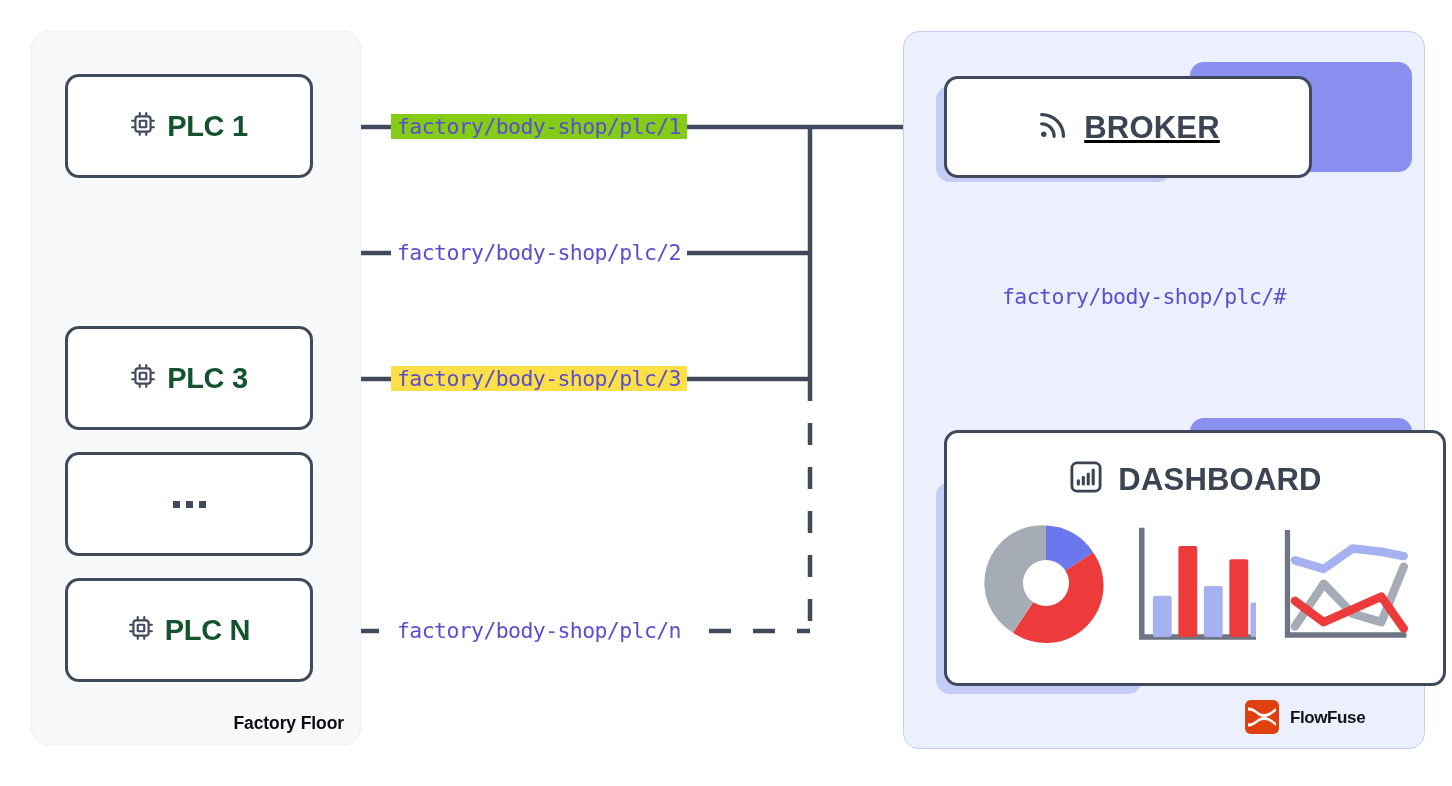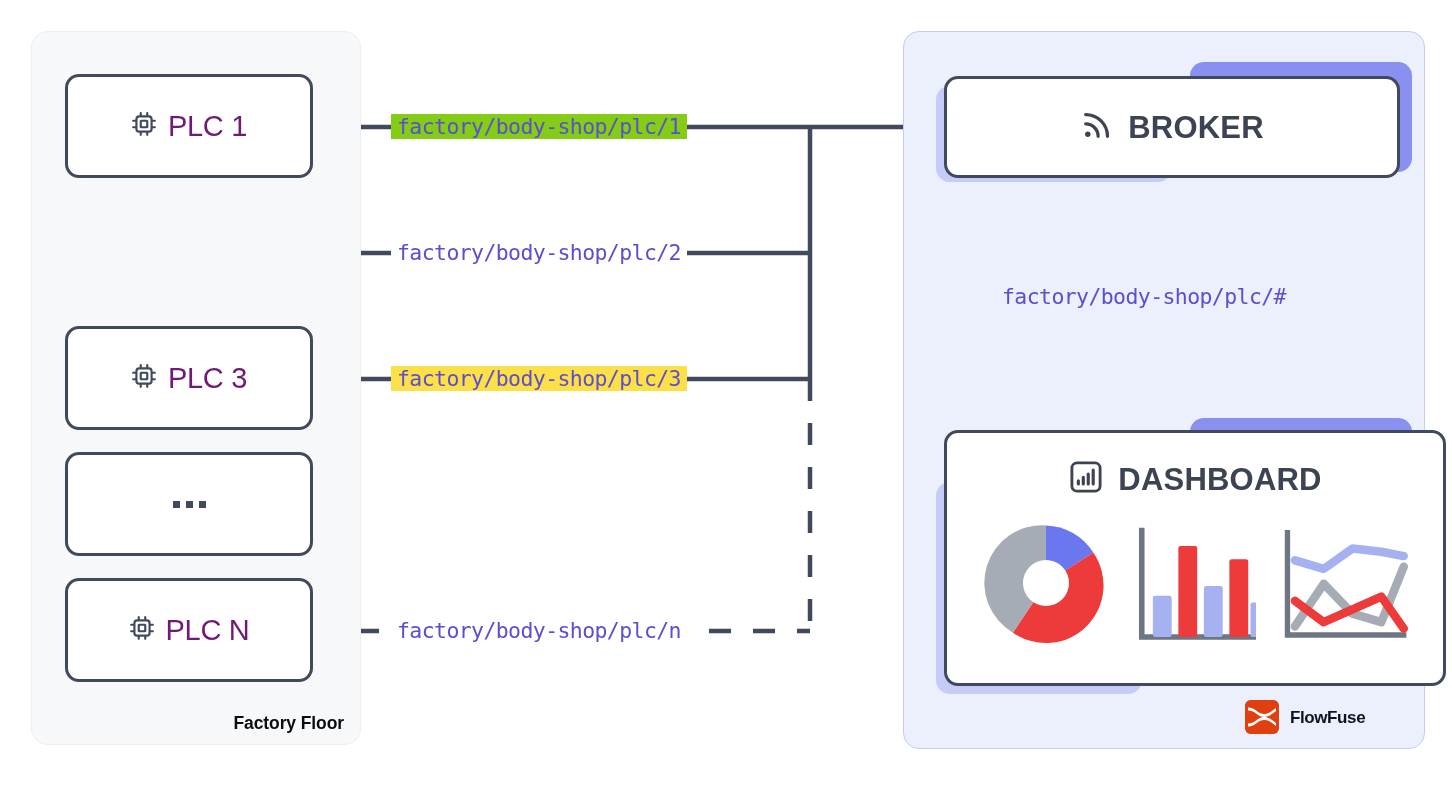--- a/index.html
+++ b/index.html
@@ -57,22 +57,22 @@
     border: 3px solid #414A5C;
     border-radius: 14px;
     box-sizing: border-box;
     display: flex;
     align-items: center;
     justify-content: center;
     gap: 11px;
   }
   .plc-label {
     font-size: 29px;
-    font-weight: normal;
-    color: #701a75;
+    font-weight: bold;
+    color: #14532d;
     letter-spacing: -0.3px;
     line-height: 1;
   }
   .ellipsis-dots {
     display: flex;
     gap: 6px;
   }
   .ellipsis-dots i {
     display: block;
     width: 7px; height: 7px;
@@ -237,21 +237,21 @@
   <div class="topic" style="left:391px; top:114px; background:#84cc16; padding:0 6px;">factory/body-shop/plc/1</div>
   <div class="topic" style="left:391px; top:240px; background:#fff; padding:0 6px;">factory/body-shop/plc/2</div>
   <div class="topic" style="left:391px; top:366px; background:#fde047; padding:0 6px;">factory/body-shop/plc/3</div>
   <div class="topic" style="left:391px; top:618px; background:#fff; padding:0 6px;">factory/body-shop/plc/n</div>
 
   <div class="panel-right"></div>
 
   <div class="shadow-top" style="left:1190px; top:62px;  width:222px; height:110px;"></div>
   <div class="shadow-bottom" style="left:936px;  top:86px;  width:236px; height:96px;"></div>
 
-  <div class="bigcard" style="left:944px; top:76px; width:456px; height:102px; display:flex; align-items:center; justify-content:center;">
+  <div class="bigcard" style="left:944px; top:76px; width:368px; height:102px; display:flex; align-items:center; justify-content:center;text-decoration:underline;">
     <div class="card-title">
       <span>
         <svg width="34" height="34" viewBox="0 0 24 24" fill="none" stroke="#3C4352" stroke-width="2.3" stroke-linecap="round">
           <circle cx="5.5" cy="18.5" r="1.9" fill="#3C4352" stroke="none"></circle>
           <path d="M4 11.2a8.8 8.8 0 0 1 8.8 8.8"></path>
           <path d="M4 4.6A15.4 15.4 0 0 1 19.4 20"></path>
         </svg>
       </span>
       <span class="card-title-text">BROKER</span>
     </div>

